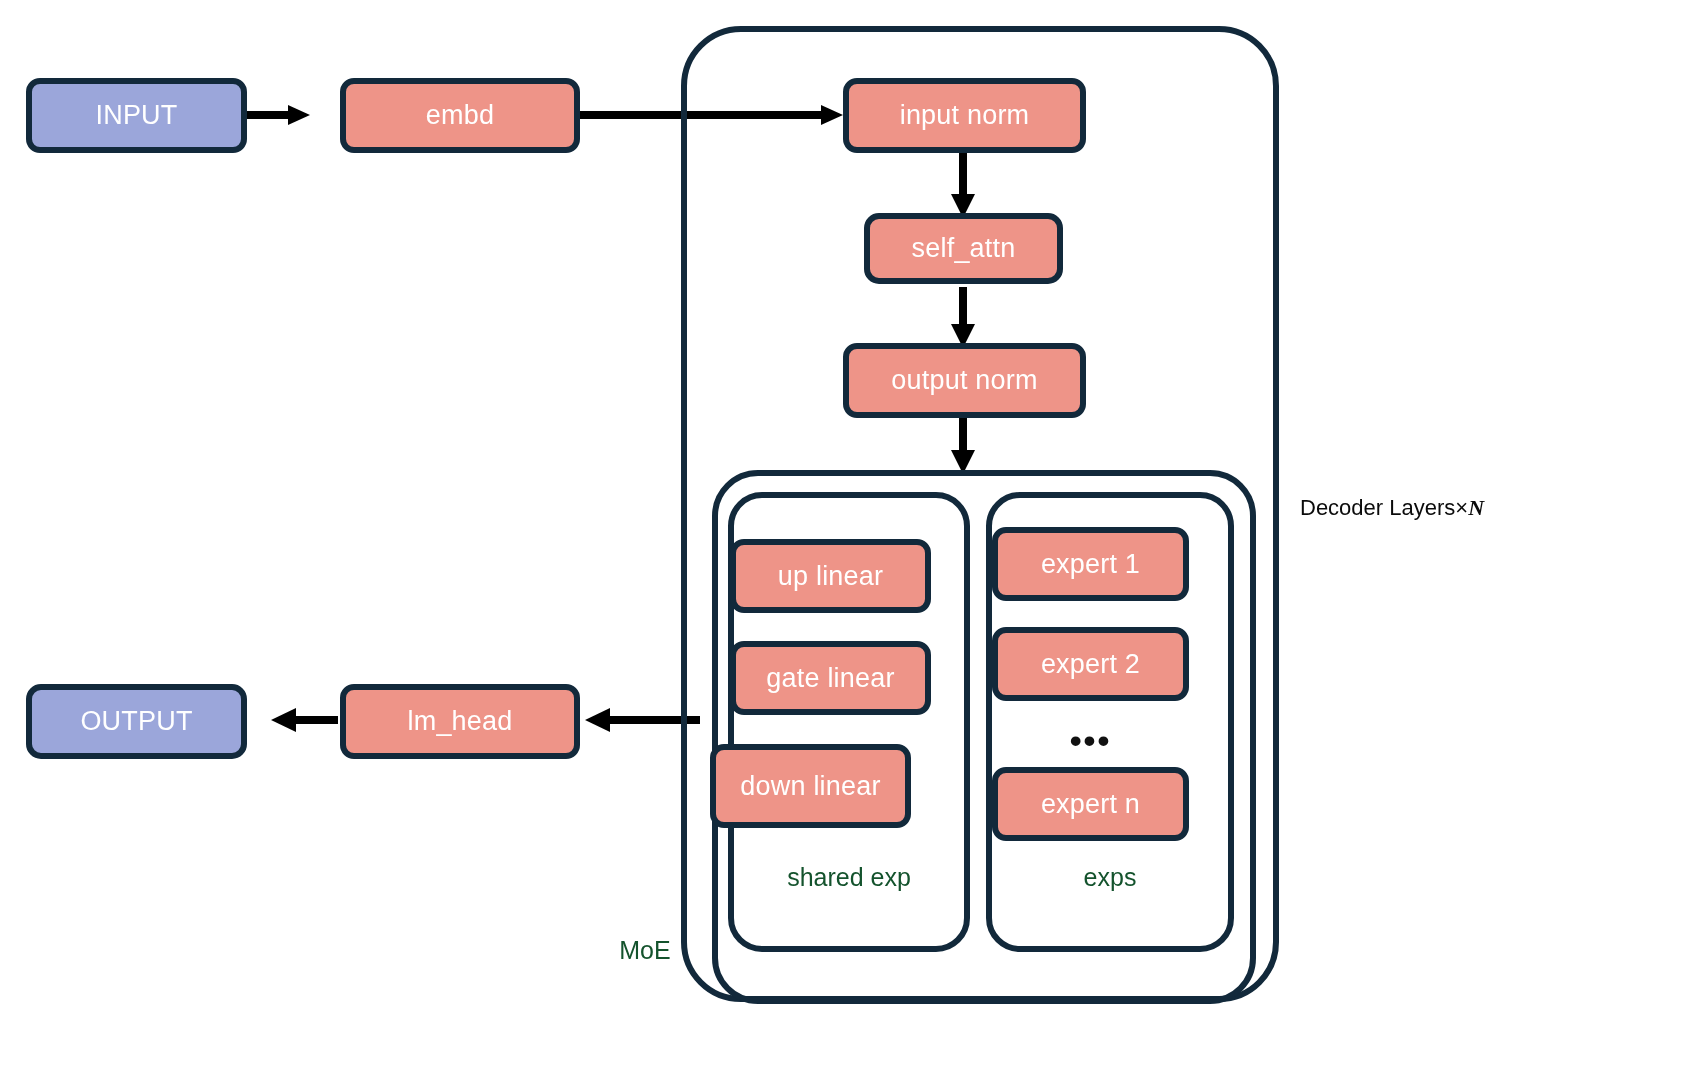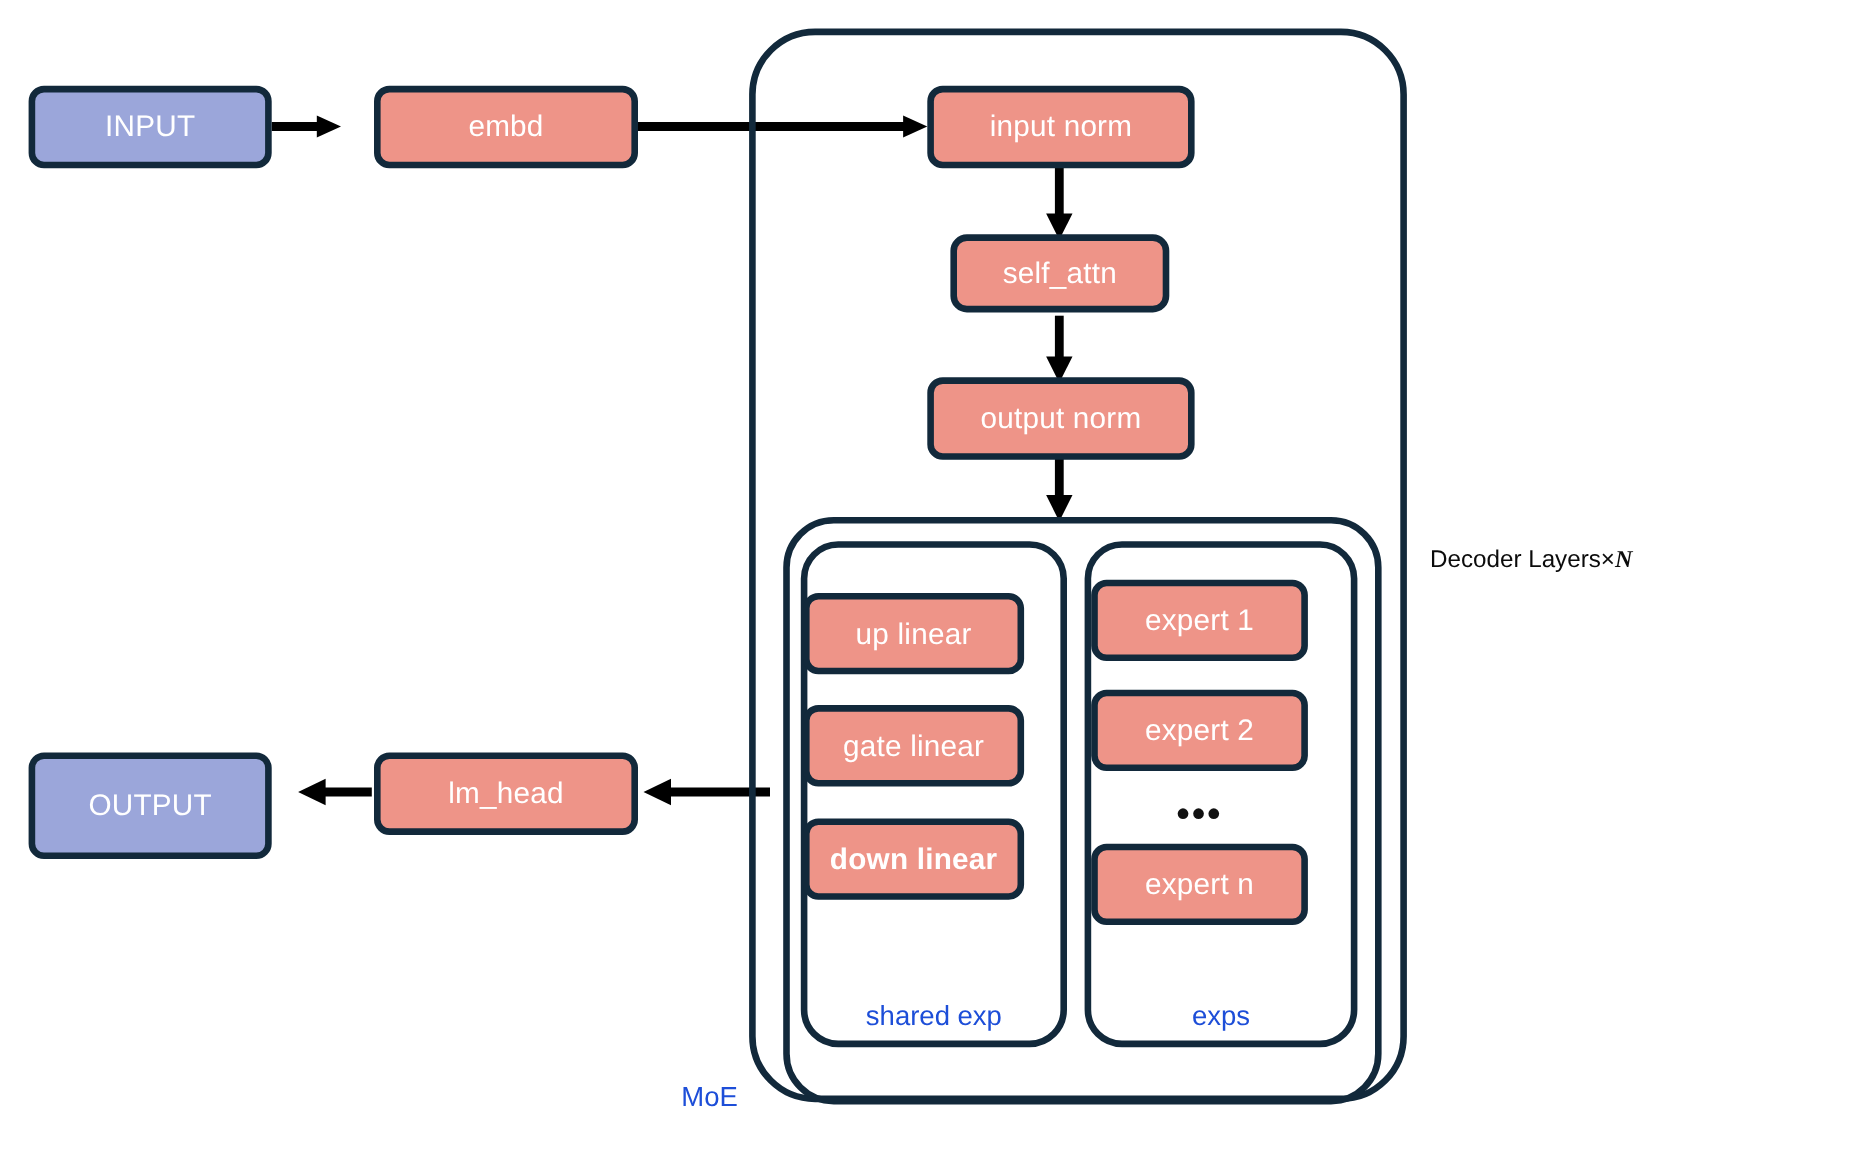--- a/index.html
+++ b/index.html
@@ -39,26 +39,25 @@
     box-sizing:border-box;
     border:6px solid #12293B;
     background:transparent;
   }
   .container.decoder{ border-radius:60px; }
   .container.moe{ border-radius:46px; }
   .container.group{ border-radius:34px; }
 
   .cap{
     position:absolute;
-    color:#1d4ed8;
+    color:#14532d;
     font-size:25px;
     line-height:1;
     white-space:nowrap;
     user-select:none;
-    margin-top:47px;
   }
   .ellipsis{
     position:absolute;
     color:#111111;
     font-size:34px;
     font-weight:700;
     line-height:1;
     letter-spacing:2px;
     user-select:none;
   }
@@ -147,25 +146,25 @@
   <div class="node op" style="left:340px; top:78px; width:240px; height:75px;">embd</div>
 
   <div class="node op" style="left:843px; top:78px; width:243px; height:75px;">input norm</div>
 
   <div class="node op" style="left:864px; top:213px; width:199px; height:71px;border-radius:15px;">self_attn</div>
 
   <div class="node op" style="left:843px; top:343px; width:243px; height:75px;">output norm</div>
 
   <div class="node op" style="left:340px; top:684px; width:240px; height:75px;">lm_head</div>
 
-  <div class="node io" style="left:26px; top:684px; width:221px; height:97px;">OUTPUT</div>
+  <div class="node io" style="left:26px; top:684px; width:221px; height:75px;border-radius:15px;">OUTPUT</div>
 
   <div class="node op" style="left:730px; top:539px; width:201px; height:74px;">up linear</div>
   <div class="node op" style="left:730px; top:641px; width:201px; height:74px;">gate linear</div>
-  <div class="node op" style="left:730px; top:744px; width:201px; height:74px;font-weight:bold;">down linear</div>
+  <div class="node op" style="left:710px; top:744px; width:201px; height:84px;">down linear</div>
 
   <div class="node op" style="left:992px; top:527px; width:197px; height:74px;">expert 1</div>
   <div class="node op" style="left:992px; top:627px; width:197px; height:74px;">expert 2</div>
   <div class="ellipsis" style="left:992px; top:723px; width:197px; text-align:center;">•••</div>
   <div class="node op" style="left:992px; top:767px; width:197px; height:74px;">expert n</div>
 
   <div class="side-label" style="left:1300px; top:497px;">
     <span>Decoder Layers×</span><span class="nvar">N</span>
   </div>
 

